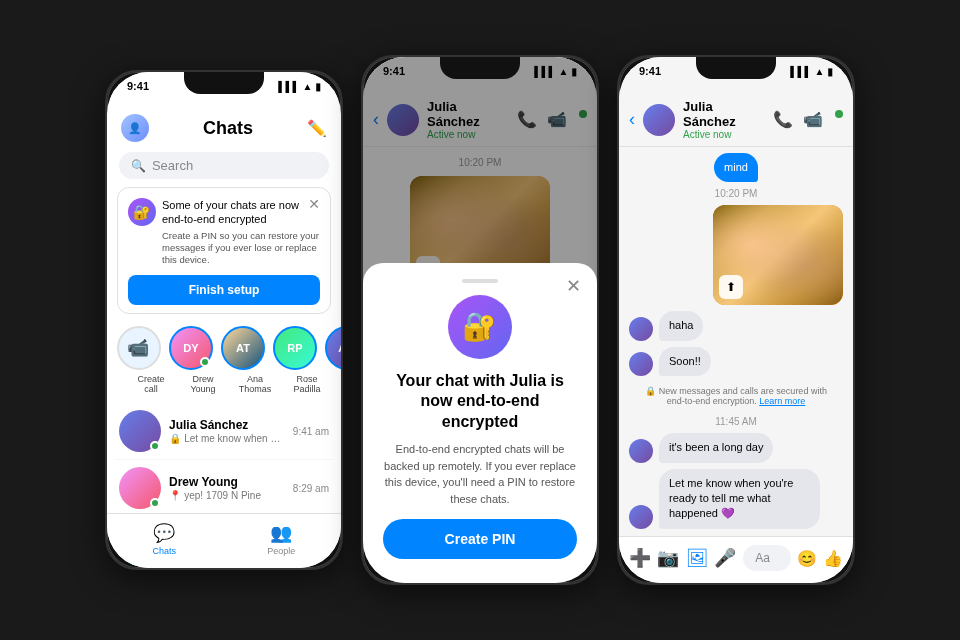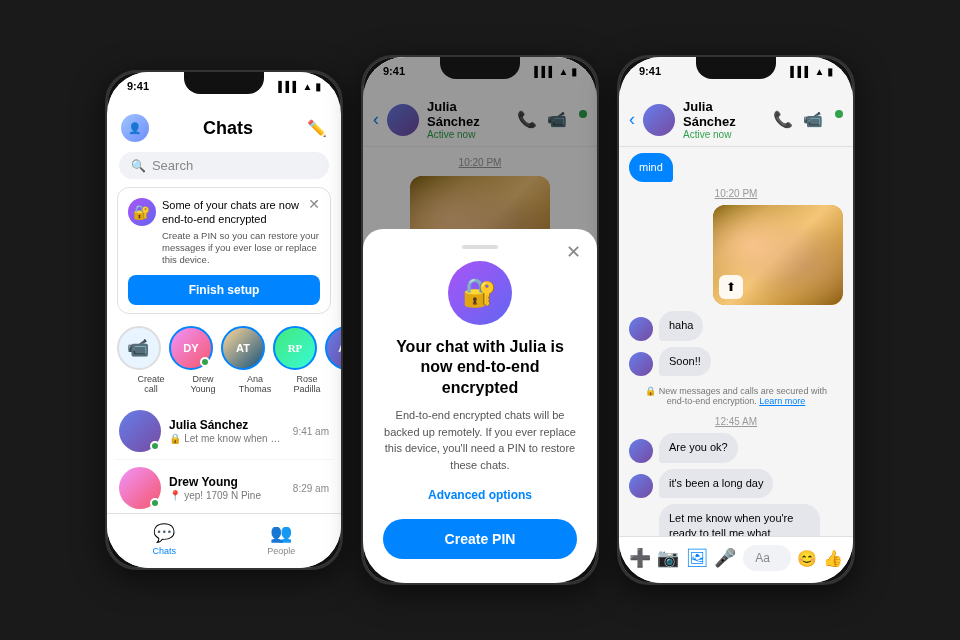--- a/index.html
+++ b/index.html
@@ -230,21 +230,21 @@
       margin-left: 2px;
     }
 
     
     .message-area {
       padding: 10px;
       display: flex;
       flex-direction: column;
       gap: 8px;
     }
-    .msg-time { text-align: center; font-size: 10px; color: #999; text-decoration: underline; }
+    .msg-time { text-align: center; font-size: 10px; color: #999; }
     .msg-image {
       align-self: center;
       width: 140px; height: 110px;
       border-radius: 12px;
       background: linear-gradient(135deg, #8B4513, #DAA520, #FF8C00);
       position: relative;
       overflow: hidden;
     }
     .share-icon {
       position: absolute; bottom: 6px; left: 6px;
@@ -446,21 +446,21 @@
         </div>
         <span class="story-label">Drew<br>Young</span>
       </div>
       <div class="story-item">
         <div class="story-avatar" style="background: linear-gradient(135deg, #ffd89b, #19547b);">
           <span style="font-size:11px;color:#fff;font-weight:700;">AT</span>
         </div>
         <span class="story-label">Ana<br>Thomas</span>
       </div>
       <div class="story-item">
-        <div class="story-avatar" style="background: linear-gradient(135deg, #43e97b, #38f9d7); font-family: Liberation Serif, serif;">
+        <div class="story-avatar" style="background: linear-gradient(135deg, #43e97b, #38f9d7);">
           <span style="font-size:11px;color:#fff;font-weight:700;">RP</span>
         </div>
         <span class="story-label">Rose<br>Padilla</span>
       </div>
       <div class="story-item">
         <div class="story-avatar" style="background: linear-gradient(135deg, #667eea, #764ba2);">
           <span style="font-size:11px;color:#fff;font-weight:700;">AW</span>
         </div>
         <span class="story-label">Alex<br>Walk</span>
       </div>
@@ -549,23 +549,20 @@
     <div class="modal-overlay"></div>
 
     <div class="modal-sheet">
       <div class="modal-drag"></div>
       <span class="modal-close">✕</span>
       <div class="modal-icon-container">
         <div class="modal-main-icon">🔐</div>
       </div>
       <div class="modal-title">Your chat with Julia is now end-to-end encrypted</div>
       <div class="modal-desc">End-to-end encrypted chats will be backed up remotely. If you ever replace this device, you'll need a PIN to restore these chats.</div>
-      <div class="advanced-link">
-        <a href="#">Advanced options</a>
-      </div>
       <button class="create-pin-btn">Create PIN</button>
     </div>
   </div>
 </div>
 
 <div class="phone phone-right">
   <div class="phone-screen phone3-screen" style="background:#f5f5f5;">
     <div class="notch"></div>
 
     <div class="status-bar" style="background: #f5f5f5;">
@@ -586,21 +583,21 @@
       </div>
       <div class="header-actions">
         <span class="call-icon">📞</span>
         <span class="video-icon">📹</span>
         <div class="active-indicator"></div>
       </div>
     </div>
 
     <div class="message-area-3">
 
-      <div style="display:flex; justify-content:flex-start;">
+      <div style="display:flex; justify-content:center;">
         <div class="msg-bubble msg-sent">mind</div>
       </div>
 
       <div class="msg-time">10:20 PM</div>
 
       <div style="display:flex; justify-content:flex-end;">
         <div class="msg-image" style="width:130px; height:100px; align-self:flex-end;">
           <div class="photo-collage"></div>
           <div class="share-icon">⬆</div>
         </div>
@@ -614,26 +611,22 @@
       <div class="msg-row">
         <div class="msg-row-avatar"></div>
         <div class="msg-bubble msg-received">Soon!!</div>
       </div>
 
       <div class="encryption-notice">
         🔒 <span>New messages and calls are secured with end-to-end encryption.</span>
         <a href="#">Learn more</a>
       </div>
 
-      <div class="msg-time">12:45 AM</div>
-
-      <div class="msg-row">
-        <div class="msg-row-avatar"></div>
-        <div class="msg-bubble msg-received">Are you ok?</div>
-      </div>
+      <div class="msg-time">11:45 AM</div>
+
 
       <div class="msg-row">
         <div class="msg-row-avatar"></div>
         <div class="msg-bubble msg-received">it's been a long day</div>
       </div>
 
       <div class="msg-row">
         <div class="msg-row-avatar"></div>
         <div class="msg-bubble msg-received">Let me know when you're ready to tell me what happened 💜</div>
       </div>

